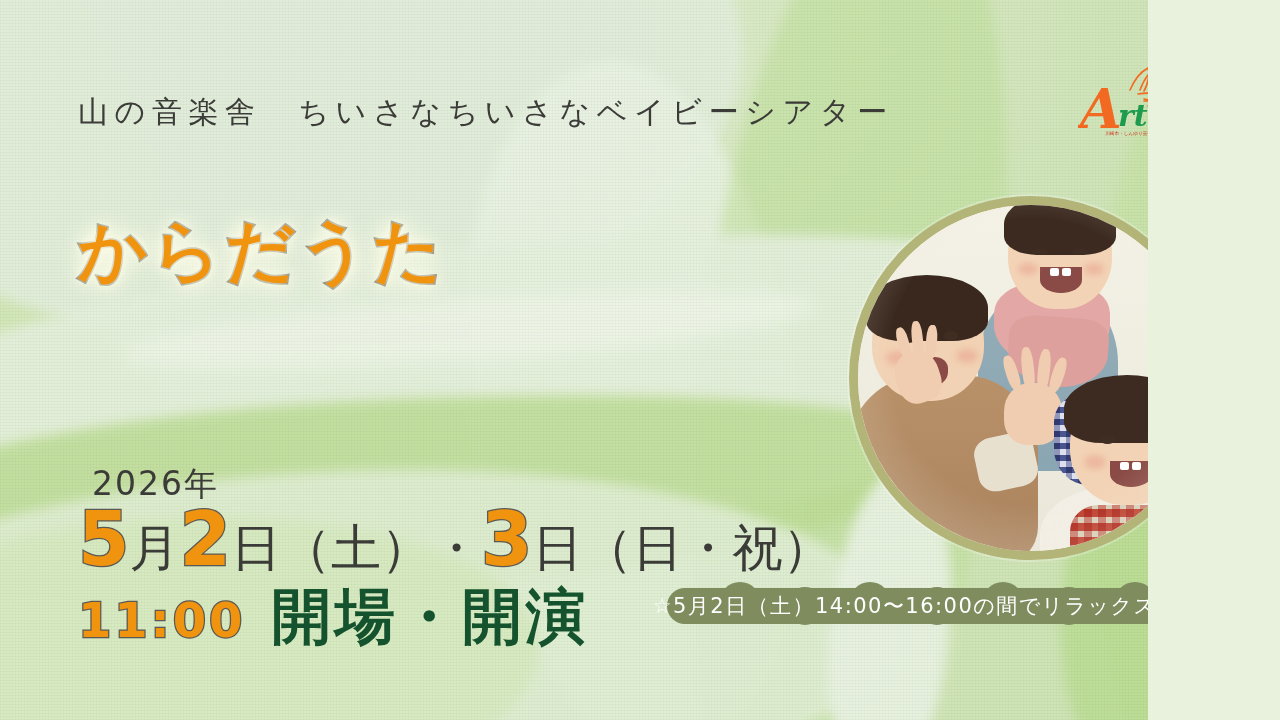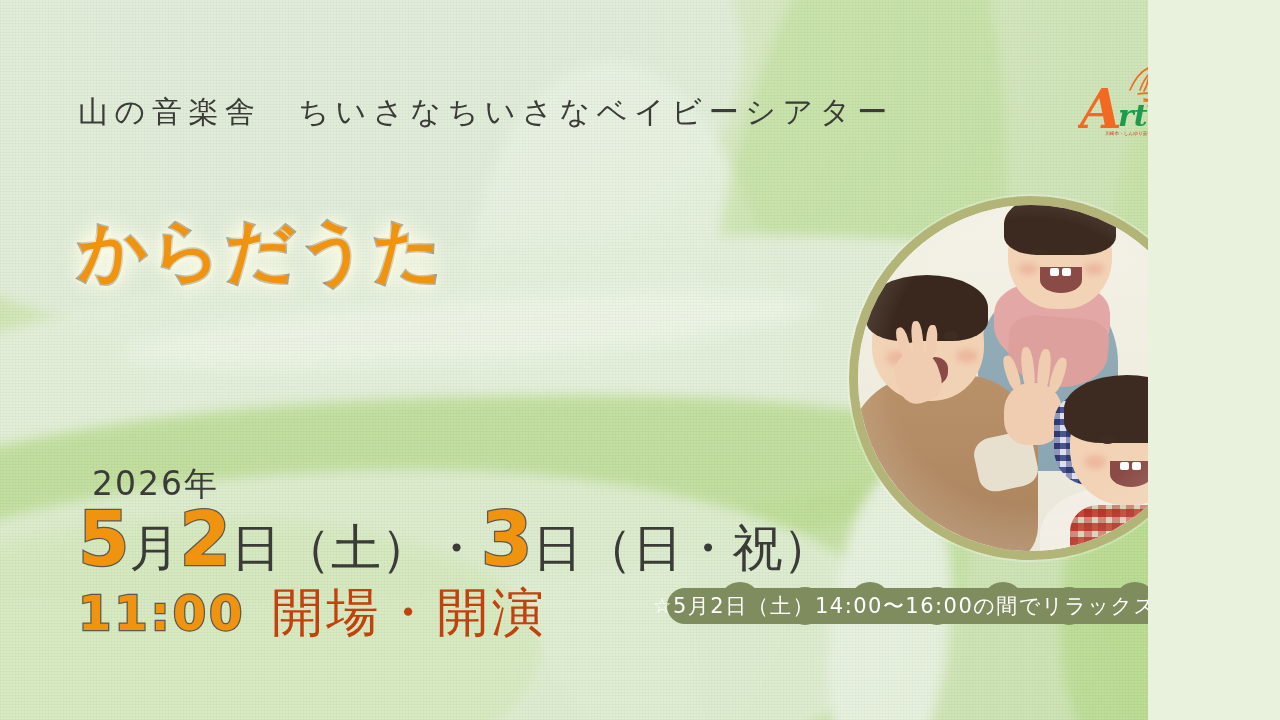--- a/index.html
+++ b/index.html
@@ -128,21 +128,21 @@
     position:absolute;left:78px;top:586px;
     white-space:nowrap;line-height:1;
   }
   .num{
     color:#F0930F;font-weight:bold;
     -webkit-text-stroke:2.5px #5a5a55;paint-order:stroke fill;
   }
   .d-big{font-size:74px;}
   .d-mid{font-size:50px;color:#3b3b38;font-weight:500;}
   .t-big{font-size:48px;letter-spacing:.06em;}
-  .t-lab{font-size:52px;color:#c2410c;font-weight:400;letter-spacing:.06em;}
+  .t-lab{font-size:60px;color:#14532d;font-weight:700;letter-spacing:.06em;}
 
   
   #photo-wrap{
     position:absolute;left:849px;top:196px;width:346px;height:346px;
     border-radius:50%;
     border:9px solid #b3b477;
     overflow:hidden;background:#f2f1e4;
     box-shadow:0 0 0 2px rgba(255,255,255,.25);
   }
   #photo{position:absolute;inset:0;overflow:hidden;}

